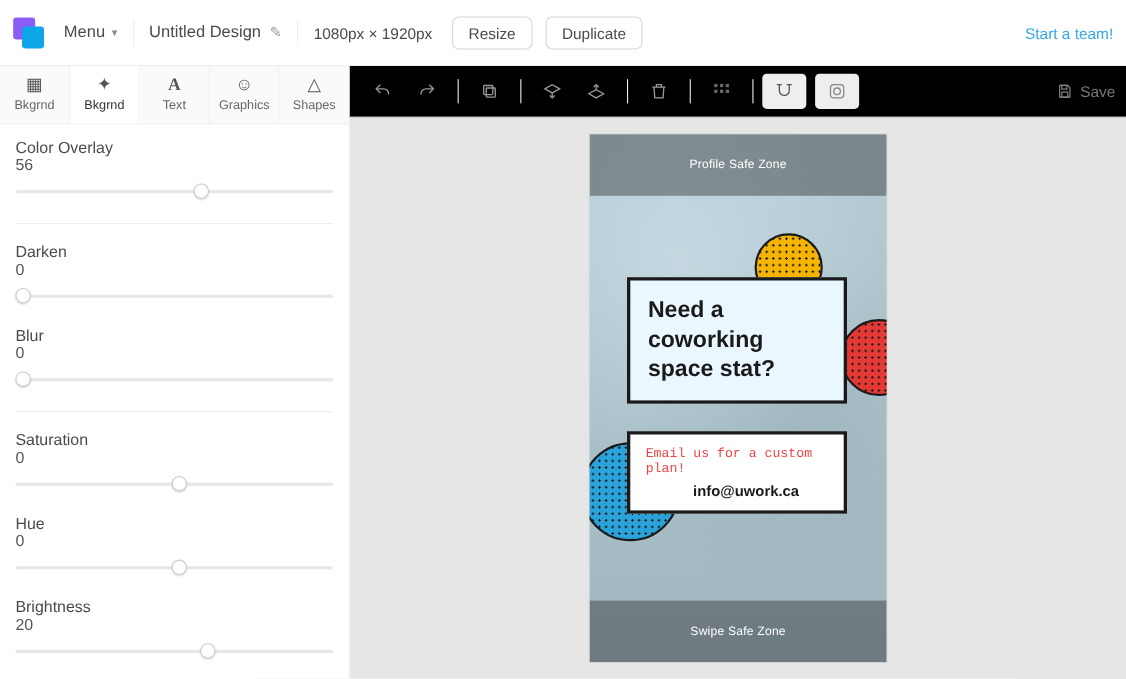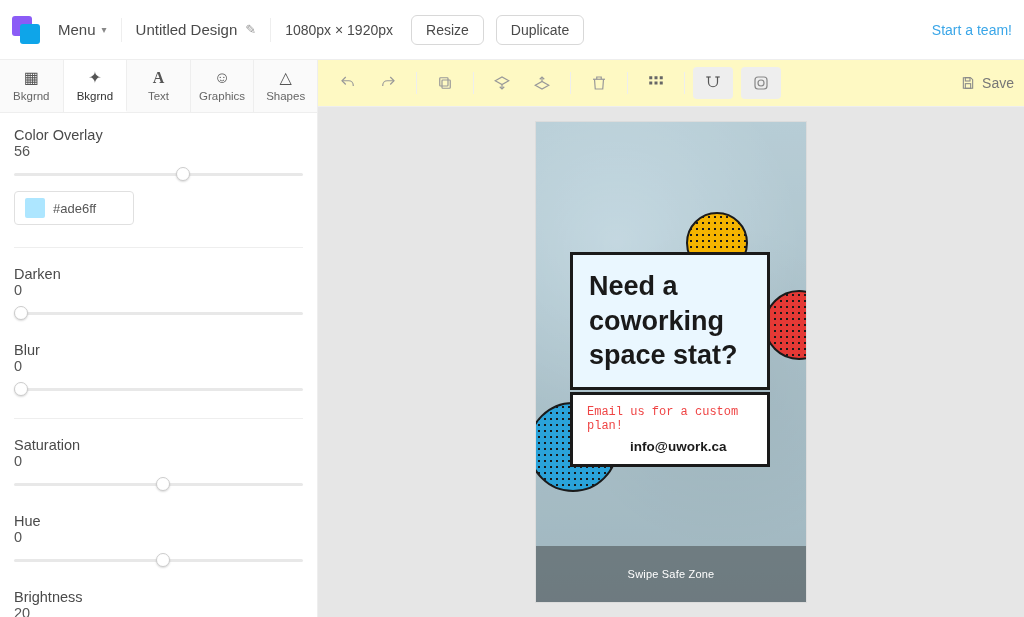--- a/index.html
+++ b/index.html
@@ -40,21 +40,21 @@
   .slider { position:relative; height:14px; }
   .track { position:absolute; top:6px; left:0; right:0; height:3px; border-radius:2px; background:#e8e8e8; }
   .thumb { position:absolute; top:0; width:14px; height:14px; border-radius:50%; background:#fff; border:1px solid #ccc; box-shadow:0 1px 2px rgba(0,0,0,.15); }
   .swatch-row { display:flex; align-items:center; border:1px solid #e0e0e0; border-radius:4px; width:120px; padding:6px 10px; gap:8px; margin-top:10px; }
   .swatch { width:20px; height:20px; border-radius:2px; background:#ade6ff; }
   .swatch-text { font-size:13px; color:#555; }
   .hr { height:1px; background:#eee; margin:8px 0 18px; }
 
   
   .canvas-wrap { flex:1; display:flex; flex-direction:column; background:#fff; }
-  .toolbar { height:47px; border-bottom:1px solid #eee; display:flex; align-items:center; padding:0 10px; gap:0; background:#fef9c3; }
+  .toolbar { height:47px; border-bottom:1px solid #eee; display:flex; align-items:center; padding:0 10px; gap:0; background:#000000; }
   .tbtn { width:40px; height:32px; display:flex; align-items:center; justify-content:center; color:#999; font-size:16px; cursor:pointer; border-radius:4px; }
   .tbtn.box { background:#eee; }
   .tbtn svg { width:18px; height:18px; stroke:#999; fill:none; stroke-width:1.6; }
   .tsep { width:1px; height:22px; background:#eee; margin:0 8px; }
   .toolbar .spacer { flex:1; }
   .save { display:flex; align-items:center; gap:6px; color:#777; font-size:14px; }
 
   .stage { flex:1; background:#e6e6e6; display:flex; align-items:center; justify-content:center; overflow:auto; }
 
   
@@ -72,21 +72,21 @@
   .safezone.bot { bottom:0; }
 
   .dotcircle { position:absolute; border-radius:50%; border:2.5px solid #1a1a1a;
     background-image: radial-gradient(#1a1a1a 1.1px, transparent 1.1px);
     background-size:6px 6px; }
   .c-yellow { width:62px; height:62px; top:90px; left:150px; background-color:#f5b400; }
   .c-red { width:70px; height:70px; top:168px; right:-28px; background-color:#e53935; }
   .c-blue { width:90px; height:90px; top:280px; left:-8px; background-color:#2aa3da; }
 
   .card { position:absolute; left:34px; top:130px; width:200px; background:#eaf7ff; border:3px solid #1a1a1a; padding:14px 16px; }
-  .card h1 { font-family:"Arial Black", Arial, sans-serif; font-weight:900; font-size:27px; line-height:1.28; color:#1a1a1a; }
+  .card h1 { font-family:"Arial Black", Arial, sans-serif; font-weight:900; font-size:21px; line-height:1.28; color:#1a1a1a; }
   .card2 { position:absolute; left:34px; top:270px; width:200px; background:#fff; border:3px solid #1a1a1a; padding:10px 14px; }
   .card2 .line1 { font-size:12px; color:#ef4444; margin-bottom:6px;font-family:Liberation Mono, monospace; }
   .card2 .line2 { font-size:13.5px; font-weight:900; font-family:"Arial Black", Arial; color:#1a1a1a;margin-left:43px; }
 </style>
 </head>
 <body>
 
 <div class="topbar">
   <div class="logo">
       <div class="sq a"></div>
@@ -141,24 +141,20 @@
 
       <div class="ctrl">
         <div class="ctrl-row">
           <span>Color Overlay</span>
           <span class="ctrl-val">56</span>
         </div>
         <div class="slider">
           <div class="track"></div>
             <div class="thumb" style="left:56%"></div>
         </div>
-        <div class="swatch-row">
-          <div class="swatch"></div>
-          <span class="swatch-text">#ade6ff</span>
-        </div>
       </div>
 
       <div class="hr"></div>
 
       <div class="ctrl">
         <div class="ctrl-row">
           <span>Darken</span>
           <span class="ctrl-val">0</span>
         </div>
         <div class="slider">
@@ -318,20 +314,23 @@
         <div class="dotcircle c-blue"></div>
 
         <div class="card">
           <h1>Need a coworking space stat?</h1>
         </div>
         <div class="card2">
           <div class="line1">Email us for a custom plan!</div>
           <div class="line2">info@uwork.ca</div>
         </div>
 
+        <div class="safezone top">
+            <span>Profile Safe Zone</span>
+          </div>
         <div class="safezone bot">
             <span>Swipe Safe Zone</span>
           </div>
       </div>
     </div>
   </div>
 
 </div>
 
 </body></html>

